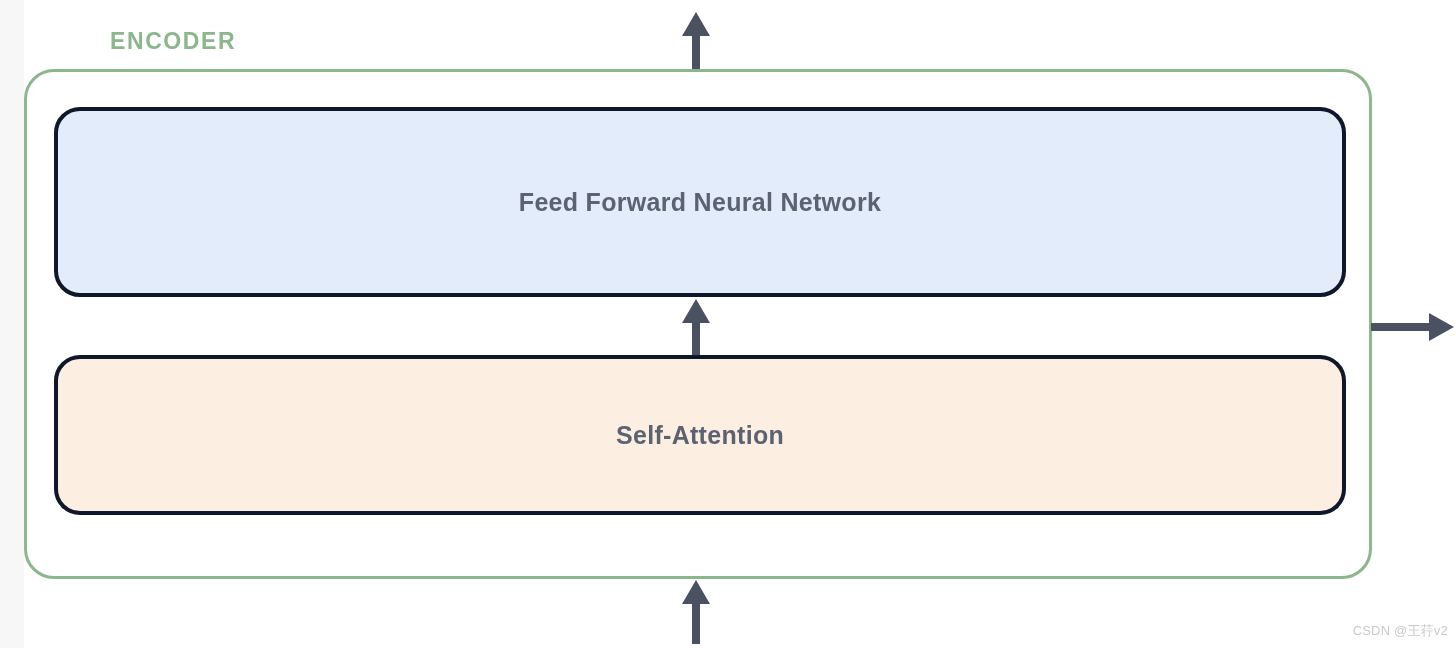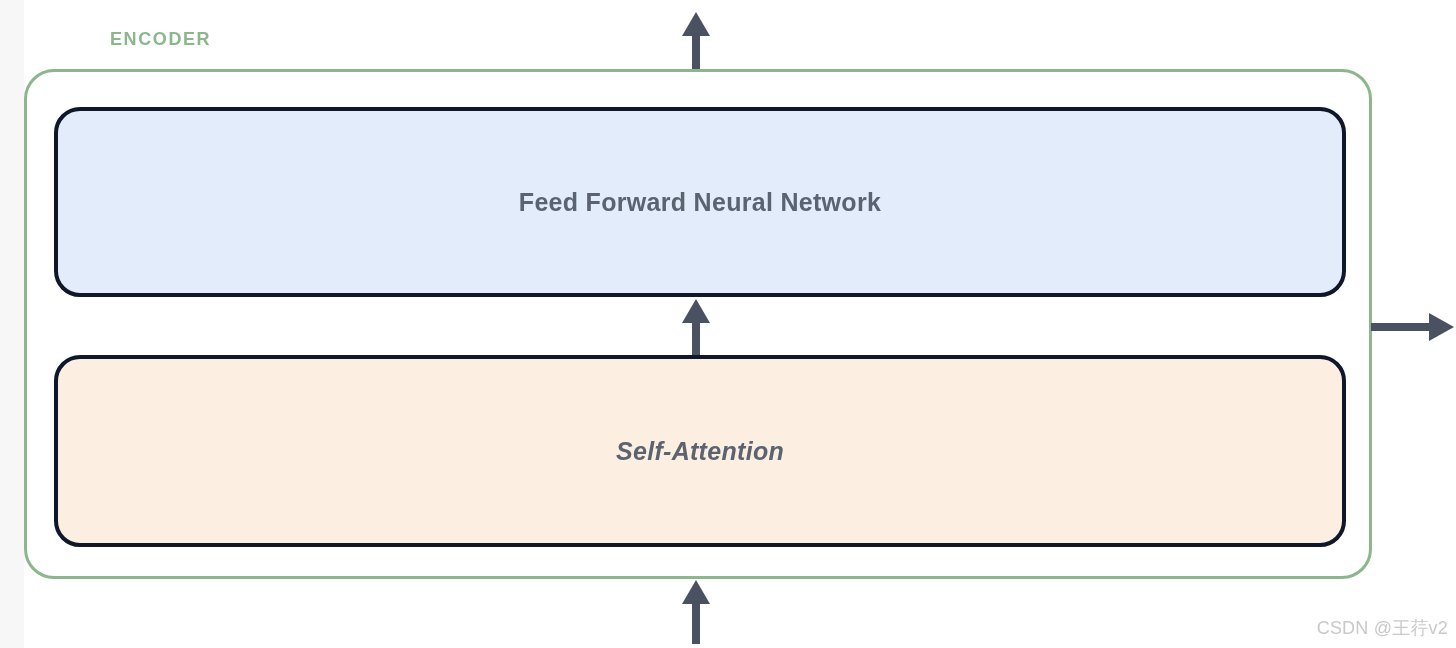--- a/index.html
+++ b/index.html
@@ -27,21 +27,21 @@
     width: 24px;
     height: 648px;
     background: #f6f7f6;
   }
 
   
   .encoder-label {
     position: absolute;
     left: 110px;
     top: 30px;
-    font-size: 18px;
+    font-size: 23px;
     font-weight: 600;
     letter-spacing: 1.6px;
     color: #8cb68c;
     white-space: nowrap;
     line-height: 1;
   }
 
   .encoder-box {
     position: absolute;
     left: 24px;
@@ -77,41 +77,40 @@
     top: 107px;
     width: 1292px;
     height: 190px;
     background: #e3ecfa;
   }
 
   .layer-attn {
     left: 54px;
     top: 355px;
     width: 1292px;
-    height: 192px;
+    height: 160px;
     background: #fceee1;
-    font-style: italic;
   }
 
   
   .arrow {
     position: absolute;
   }
 
   .arrow-top      { left: 672px; top: 10px;  }
   .arrow-middle   { left: 672px; top: 297px; }
   .arrow-bottom   { left: 672px; top: 578px; }
   .arrow-right    { left: 1371px; top: 305px; }
 
   
   .watermark {
     position: absolute;
     right: 8px;
     bottom: 8px;
-    font-size: 18px;
+    font-size: 13px;
     color: #c9c9c9;
     white-space: nowrap;
     letter-spacing: 0.2px;
   }
 </style>
 </head>
 <body>
 
 <div id="canvas">
 

